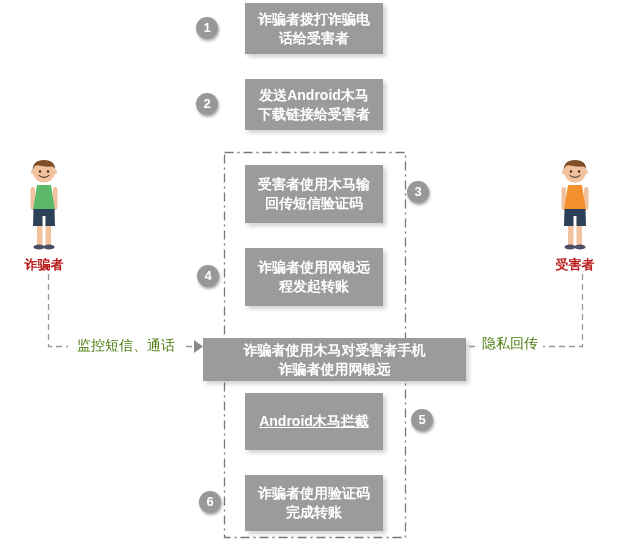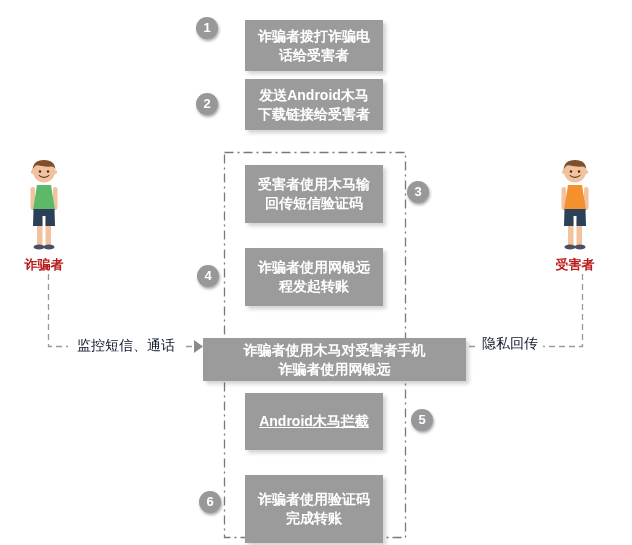--- a/index.html
+++ b/index.html
@@ -10,27 +10,27 @@
   .overlay{position:absolute;left:0;top:0;width:632px;height:545px;pointer-events:none;}
 
   
   .step-box{
     position:absolute;background:#9b9b9b;color:#ffffff;
     display:flex;flex-direction:column;justify-content:center;align-items:center;
     font-weight:bold;font-size:14px;line-height:19px;text-align:center;
     box-shadow:3px 3px 4px rgba(0,0,0,0.18);
   }
   .step-box span{display:block;white-space:nowrap;}
-  #b1{left:245px;top:20px;width:138px;height:51px;}
+  #b1{left:245px;top:3px;width:138px;height:51px;}
   #b2{left:245px;top:79px;width:138px;height:51px;}
   #b3{left:245px;top:165px;width:138px;height:58px;}
   #b4{left:245px;top:248px;width:138px;height:58px;}
   #bm{left:203px;top:338px;width:263px;height:43px;text-align:right;}
   #b5{left:245px;top:393px;width:138px;height:57px;text-decoration:underline;}
-  #b6{left:245px;top:475px;width:138px;height:68px;}
+  #b6{left:245px;top:475px;width:138px;height:56px;}
 
   
   .num-circle{
     position:absolute;width:22px;height:22px;border-radius:50%;
     background:#98989b;color:#fff;font-weight:bold;font-size:13px;
     line-height:22px;text-align:center;
     box-shadow:1px 2px 3px rgba(0,0,0,0.35);
   }
   #c1{left:196px;top:17px;}
   #c2{left:196px;top:93px;}
@@ -44,21 +44,21 @@
   #actor-left{left:14px;top:158px;}
   #actor-right{left:545px;top:158px;}
   .actor svg{display:block;margin:0 auto;}
   .actor-label{
     margin-top:4px;font-weight:bold;font-size:13px;color:#b91c1c;
     font-family:"Liberation Serif","DejaVu Serif",serif;white-space:nowrap;
   }
 
   
   .conn-label{
-    position:absolute;background:#ffffff;color:#0f172a;font-size:14px;
+    position:absolute;background:#ffffff;color:#4d7c0f;font-size:14px;
     line-height:16px;text-align:center;white-space:nowrap;padding:0 2px;
     font-family:"Liberation Serif","DejaVu Serif",serif;
   }
   #conn-label-left{left:68px;top:338px;width:112px;}
   #conn-label-right{left:477px;top:336px;width:62px;}
 </style>
 </head>
 <body>
 
 <div class="canvas">

